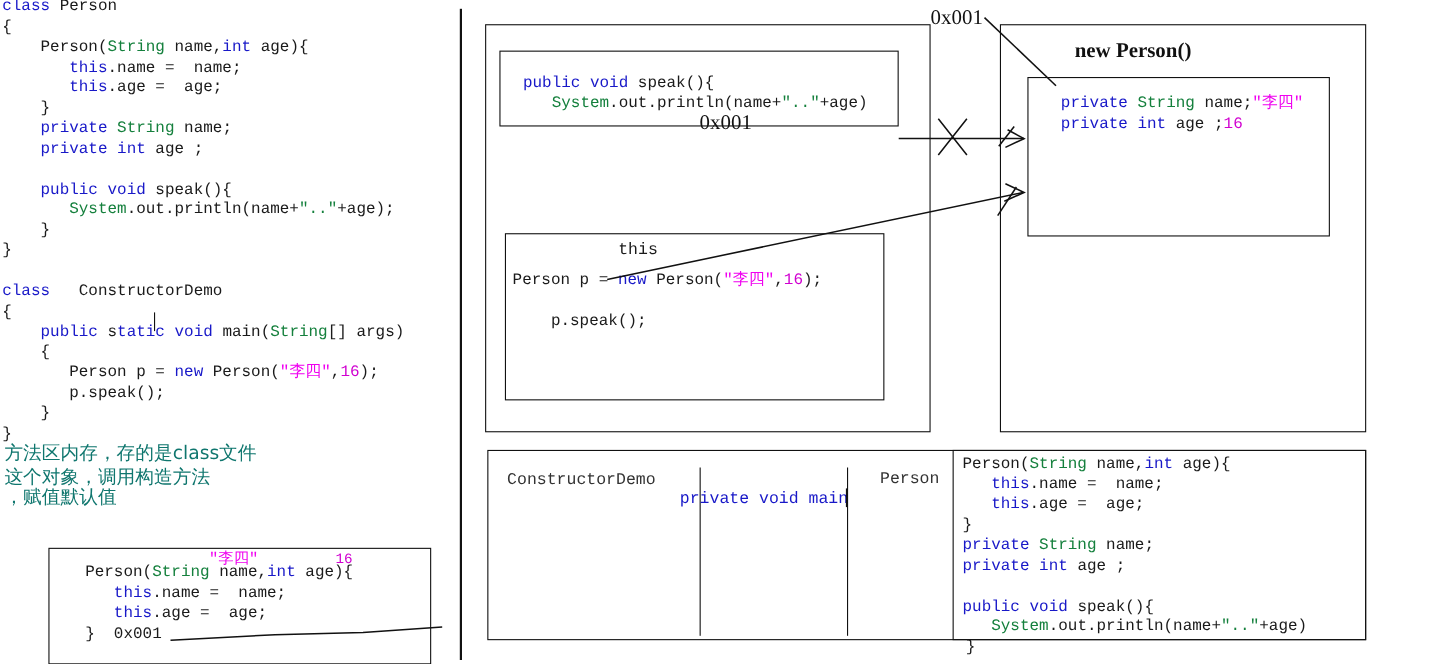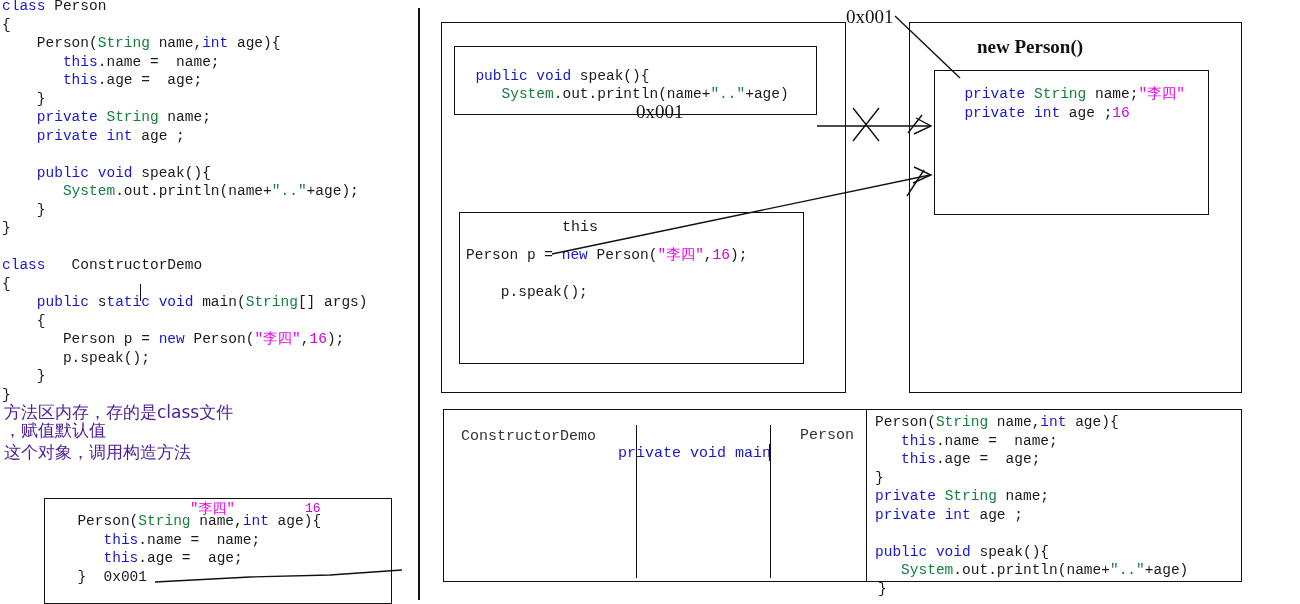--- a/index.html
+++ b/index.html
@@ -26,21 +26,21 @@
   .ty{color:#15803d;}
   .str{color:#f000f0;}
   .num{color:#d000d0;}
   .plain{color:#1a1a1a;}
 
   
   .cn{
     font-family:"DejaVu Sans","Liberation Sans",sans-serif;
     font-size:17px;
     line-height:22px;
-    color:#4c1d95;
+    color:#0f766e;
     white-space:pre;
   }
 
   
   .box{border:1.5px solid #111;box-sizing:border-box;background:transparent;}
   .thinbox{border:1.2px solid #111;box-sizing:border-box;}
   .vline{background:#111;width:1.5px;}
 
   .serif{font-family:"Liberation Serif","DejaVu Serif",serif;font-size:19px;color:#111;white-space:pre;}
 
@@ -54,22 +54,22 @@
 
 <div class="stage">
 
   <div class="abs" style="left:0;top:0;width:418px;height:604px;">
     <div class="abs code" id="left-code" style="left:2px;top:-3px;"><div style="height: 18.5px;"><span class="kw">class </span><span class="plain">Person</span></div><div style="height: 18.5px;"><span class="plain">{</span></div><div style="height: 18.5px;"><span class="plain">    Person(</span><span class="ty">String</span><span class="plain"> name,</span><span class="kw">int</span><span class="plain"> age){</span></div><div style="height: 18.5px;"><span class="plain">       </span><span class="kw">this</span><span class="plain">.name =  name;</span></div><div style="height: 18.5px;"><span class="plain">       </span><span class="kw">this</span><span class="plain">.age =  age;</span></div><div style="height: 18.5px;"><span class="plain">    }</span></div><div style="height: 18.5px;"><span class="plain">    </span><span class="kw">private</span><span class="plain"> </span><span class="ty">String</span><span class="plain"> name;</span></div><div style="height: 18.5px;"><span class="plain">    </span><span class="kw">private</span><span class="plain"> </span><span class="kw">int</span><span class="plain"> age ;</span></div><div style="height: 18.5px;"><span class="plain"></span></div><div style="height: 18.5px;"><span class="plain">    </span><span class="kw">public</span><span class="plain"> </span><span class="kw">void</span><span class="plain"> speak(){</span></div><div style="height: 18.5px;"><span class="plain">       </span><span class="ty">System</span><span class="plain">.out.println(name+</span><span class="ty">".."</span><span class="plain">+age);</span></div><div style="height: 18.5px;"><span class="plain">    }</span></div><div style="height: 18.5px;"><span class="plain">}</span></div><div style="height: 18.5px;"><span class="plain"></span></div><div style="height: 18.5px;"><span class="kw">class </span><span class="plain">  ConstructorDemo</span></div><div style="height: 18.5px;"><span class="plain">{</span></div><div style="height: 18.5px;"><span class="plain">    </span><span class="kw">public</span><span class="plain"> s</span><span class="kw">tatic</span><span class="plain"> </span><span class="kw">void</span><span class="plain"> main(</span><span class="ty">String</span><span class="plain">[] args)</span></div><div style="height: 18.5px;"><span class="plain">    {</span></div><div style="height: 18.5px;"><span class="plain">       Person p = </span><span class="kw">new</span><span class="plain"> Person(</span><span class="str">"李四"</span><span class="plain">,</span><span class="num">16</span><span class="plain">);</span></div><div style="height: 18.5px;"><span class="plain">       p.speak();</span></div><div style="height: 18.5px;"><span class="plain">    }</span></div><div style="height: 18.5px;"><span class="plain">}</span></div></div>
 
     <div class="caret" style="left:140px;top:284px;height:17px;"></div>
 
     <div class="abs" id="left-notes" style="left:4px;top:401px;width:412px;">
         <div class="cn">方法区内存，存的是class文件</div>
+        <div class="cn">这个对象，调用构造方法</div>
         <div class="cn" style="margin-top: -4px;">，赋值默认值</div>
-        <div class="cn">这个对象，调用构造方法</div>
       </div>
 
     <div class="abs box" style="left:44px;top:498px;width:348px;height:106px;"></div>
     <div class="abs code" style="left:190px;top:500px;color:#f000f0;font-size:14px;">"李四"</div>
     <div class="abs code" style="left:305px;top:500px;color:#d000d0;font-size:13px;">16</div>
     <div class="abs code" id="ctor-box-code" style="left:60px;top:512px;"><div style="height: 18.5px;"><span class="plain">  Person(</span><span class="ty">String</span><span class="plain"> name,</span><span class="kw">int</span><span class="plain"> age){</span></div><div style="height: 18.5px;"><span class="plain">     </span><span class="kw">this</span><span class="plain">.name =  name;</span></div><div style="height: 18.5px;"><span class="plain">     </span><span class="kw">this</span><span class="plain">.age =  age;</span></div><div style="height: 18.5px;"><span class="plain">  }  0x001</span></div></div>
   </div>
 
   <div class="abs vline" style="left:418px;top:8px;height:592px;"></div>
 

